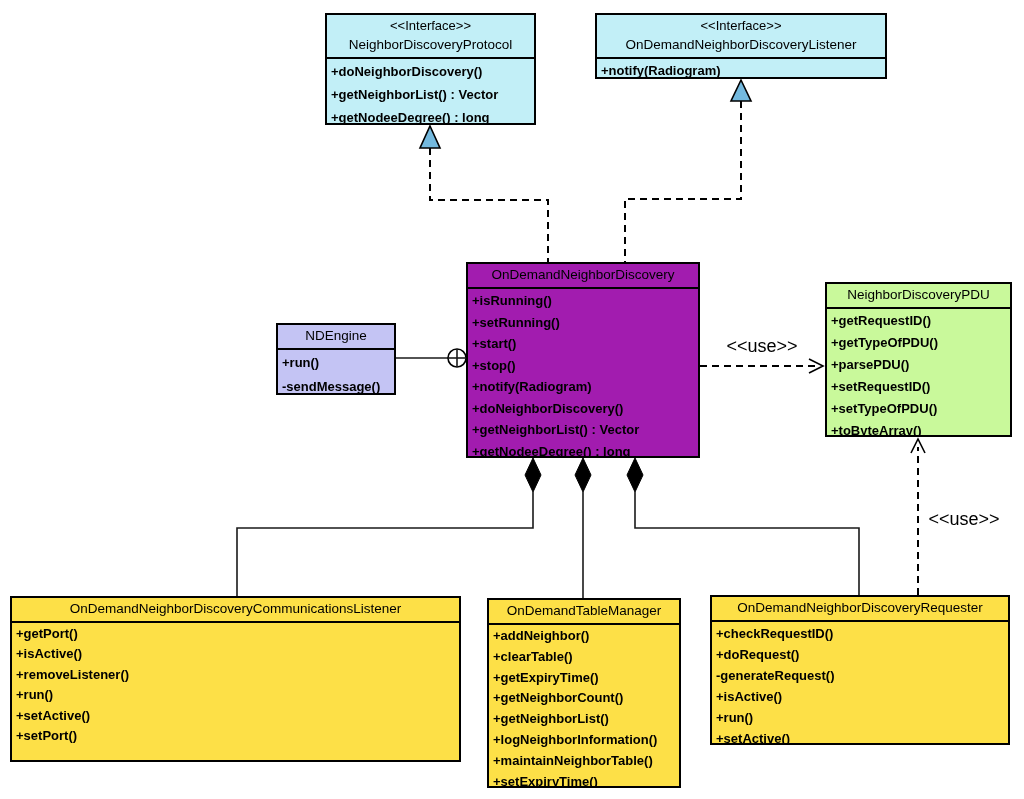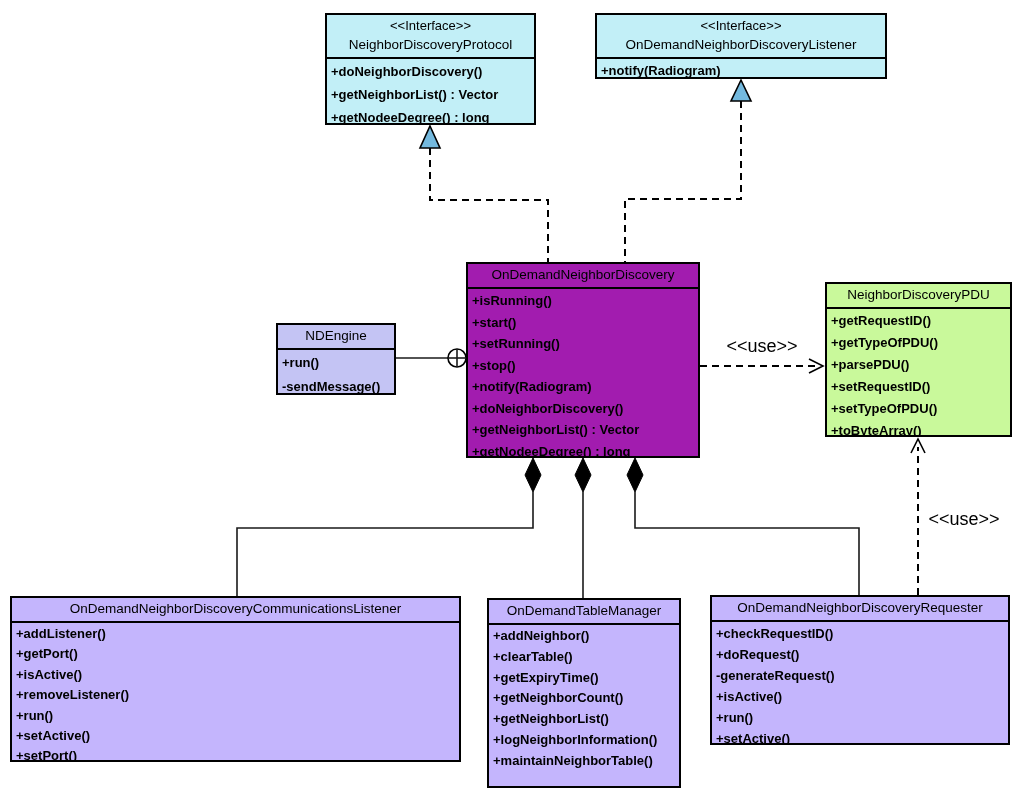--- a/index.html
+++ b/index.html
@@ -9,21 +9,21 @@
   .cls{position:absolute;box-sizing:border-box;border:2px solid #000;overflow:hidden;}
   .hdr{border-bottom:2px solid #000;text-align:center;padding:1px 2px 2px 2px;}
   .stereo{font-size:13px;line-height:19px;font-weight:normal;}
   .cname{font-size:13.5px;line-height:20px;font-weight:normal;}
   .body{padding:1px 1px 0 4px;}
   .m{font-size:13px;white-space:nowrap;font-weight:bold;}
   .fill-iface{background:#c2eff7;}
   .fill-main{background:#a21caf;}
   .fill-lav{background:#c4c4f4;}
   .fill-pdu{background:#c9f99b;}
-  .fill-green{background:#c4b5fd;}
+  .fill-green{background:#fde047;}
   #b0 .m{line-height:23px;} #b1 .m{line-height:22px;}
   #b2 .m{line-height:21.5px;} #b3 .m{line-height:24px;}
   #b4 .m{line-height:22px;} #b5 .m{line-height:20.4px;}
   #b6 .m{line-height:20.8px;} #b7 .m{line-height:21px;}
   .dash{stroke:#000;stroke-width:2;fill:none;stroke-dasharray:7,5;}
   .solid{stroke:#1a1a1a;stroke-width:1.6;fill:none;}
   .tri{fill:#74b9de;stroke:#000;stroke-width:1.6;}
   .diamond{fill:#000;stroke:#000;}
   .circ{fill:#fff;stroke:#000;stroke-width:1.6;}
   .open-arrow{fill:none;stroke:#000;stroke-width:1.6;}
@@ -95,22 +95,22 @@
       <div class="m">+notify(Radiogram)</div>
     </div>
   </div>
 
   <div id="b2" class="cls fill-main" style="left:466px;top:262px;width:234px;height:196px;">
     <div class="hdr">
       <div class="cname">OnDemandNeighborDiscovery</div>
     </div>
     <div class="body">
       <div class="m">+isRunning()</div>
+      <div class="m">+setRunning()</div>
       <div class="m">+start()</div>
-      <div class="m">+setRunning()</div>
       <div class="m">+stop()</div>
       <div class="m">+notify(Radiogram)</div>
       <div class="m">+doNeighborDiscovery()</div>
       <div class="m">+getNeighborList() : Vector</div>
       <div class="m">+getNodeeDegree() : long</div>
     </div>
   </div>
 
   <div id="b3" class="cls fill-lav" style="left:276px;top:323px;width:120px;height:72px;">
     <div class="hdr">
@@ -134,21 +134,20 @@
       <div class="m">+setTypeOfPDU()</div>
       <div class="m">+toByteArray()</div>
     </div>
   </div>
 
   <div id="b5" class="cls fill-green" style="left:10px;top:596px;width:451px;height:166px;">
     <div class="hdr">
       <div class="cname">OnDemandNeighborDiscoveryCommunicationsListener</div>
     </div>
     <div class="body">
-      <div class="m">+addListener()</div>
       <div class="m">+getPort()</div>
       <div class="m">+isActive()</div>
       <div class="m">+removeListener()</div>
       <div class="m">+run()</div>
       <div class="m">+setActive()</div>
       <div class="m">+setPort()</div>
     </div>
   </div>
 
   <div id="b6" class="cls fill-green" style="left:487px;top:598px;width:194px;height:190px;">
@@ -156,20 +155,21 @@
       <div class="cname">OnDemandTableManager</div>
     </div>
     <div class="body">
       <div class="m">+addNeighbor()</div>
       <div class="m">+clearTable()</div>
       <div class="m">+getExpiryTime()</div>
       <div class="m">+getNeighborCount()</div>
       <div class="m">+getNeighborList()</div>
       <div class="m">+logNeighborInformation()</div>
       <div class="m">+maintainNeighborTable()</div>
+      <div class="m">+setExpiryTime()</div>
     </div>
   </div>
 
   <div id="b7" class="cls fill-green" style="left:710px;top:595px;width:300px;height:150px;">
     <div class="hdr">
       <div class="cname">OnDemandNeighborDiscoveryRequester</div>
     </div>
     <div class="body">
       <div class="m">+checkRequestID()</div>
       <div class="m">+doRequest()</div>

